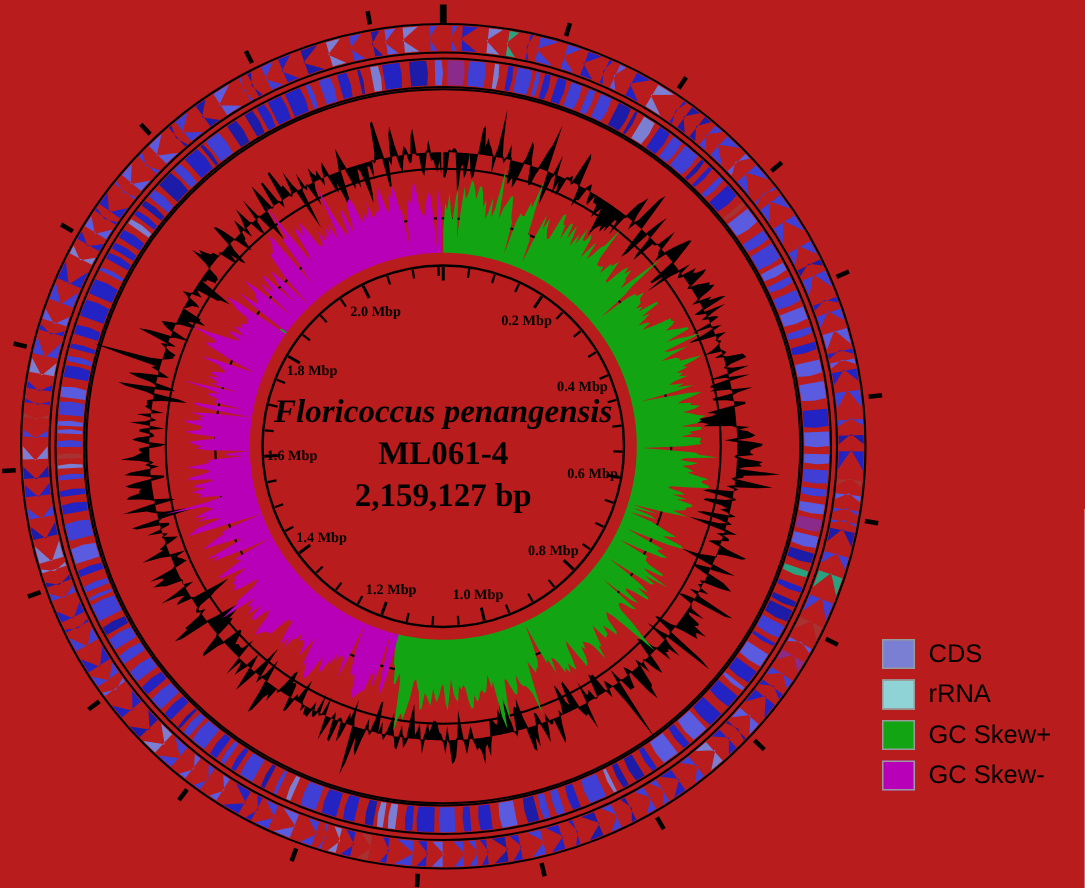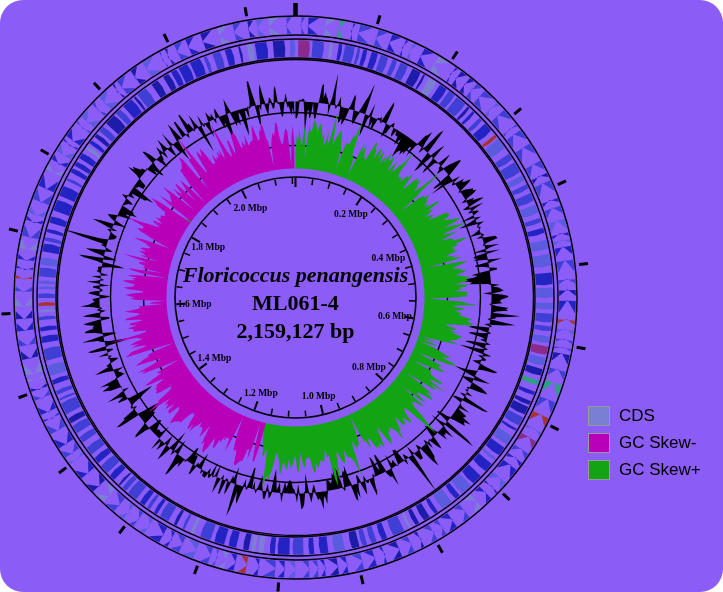--- a/index.html
+++ b/index.html
@@ -1,20 +1,20 @@
 <!DOCTYPE html>
 <html><head>
 <meta charset="utf-8">
 <style>
   html,body{margin:0;padding:0;background:#ffffff;}
   body{width:723px;height:592px;overflow:hidden;
        font-family:"Liberation Sans",sans-serif;}
-  #stage{position:relative;width:723px;height:592px;background:#8b5cf6;border-radius:23px;}
+  #stage{position:relative;width:723px;height:592px;background:#b91c1c;}
   #cgview{position:absolute;left:0;top:0;}
-  #legend{position:absolute;left:588px;top:402px;width:135px;}
+  #legend{position:absolute;left:588px;top:422px;width:135px;}
   .legend-row{display:flex;align-items:center;height:27px;}
   .legend-swatch{width:22px;height:20px;border:1px solid #9a9a9a;
                  box-sizing:border-box;flex:0 0 auto;}
   .legend-label{margin-left:9px;font-size:17px;color:#000;
                 font-family:"Liberation Sans",sans-serif;white-space:nowrap;}
   .ctr-sci{font-family:"Liberation Serif",serif;font-style:italic;font-weight:bold;}
   .ctr-pl{font-family:"Liberation Serif",serif;font-weight:bold;}
   .tickLabel{font-family:"Liberation Serif",serif;font-weight:bold;}
 </style>
 </head>
@@ -396,26 +396,30 @@
         <text x="295.5" y="337.5" text-anchor="middle" font-size="22" fill="#000" class="ctr-pl">2,159,127 bp</text>
       </g>
     </svg>
 
   <div id="legend">
       <div class="legend-row">
         <div class="legend-swatch" style="background: rgb(123, 127, 212);"></div>
         <div class="legend-label">CDS</div>
       </div>
       <div class="legend-row">
-        <div class="legend-swatch" style="background: rgb(185, 0, 185);"></div>
-        <div class="legend-label">GC Skew-</div>
+        <div class="legend-swatch" style="background: rgb(143, 211, 214);"></div>
+        <div class="legend-label">rRNA</div>
       </div>
       <div class="legend-row">
         <div class="legend-swatch" style="background: rgb(19, 164, 19);"></div>
         <div class="legend-label">GC Skew+</div>
+      </div>
+      <div class="legend-row">
+        <div class="legend-swatch" style="background: rgb(185, 0, 185);"></div>
+        <div class="legend-label">GC Skew-</div>
       </div>
     </div>
 
   <div style="position:absolute;left:0;top:0;width:1px;height:1px;overflow:hidden;">
     <span>Floricoccus penangensis</span>
     
     
   </div>
 </div>
 

